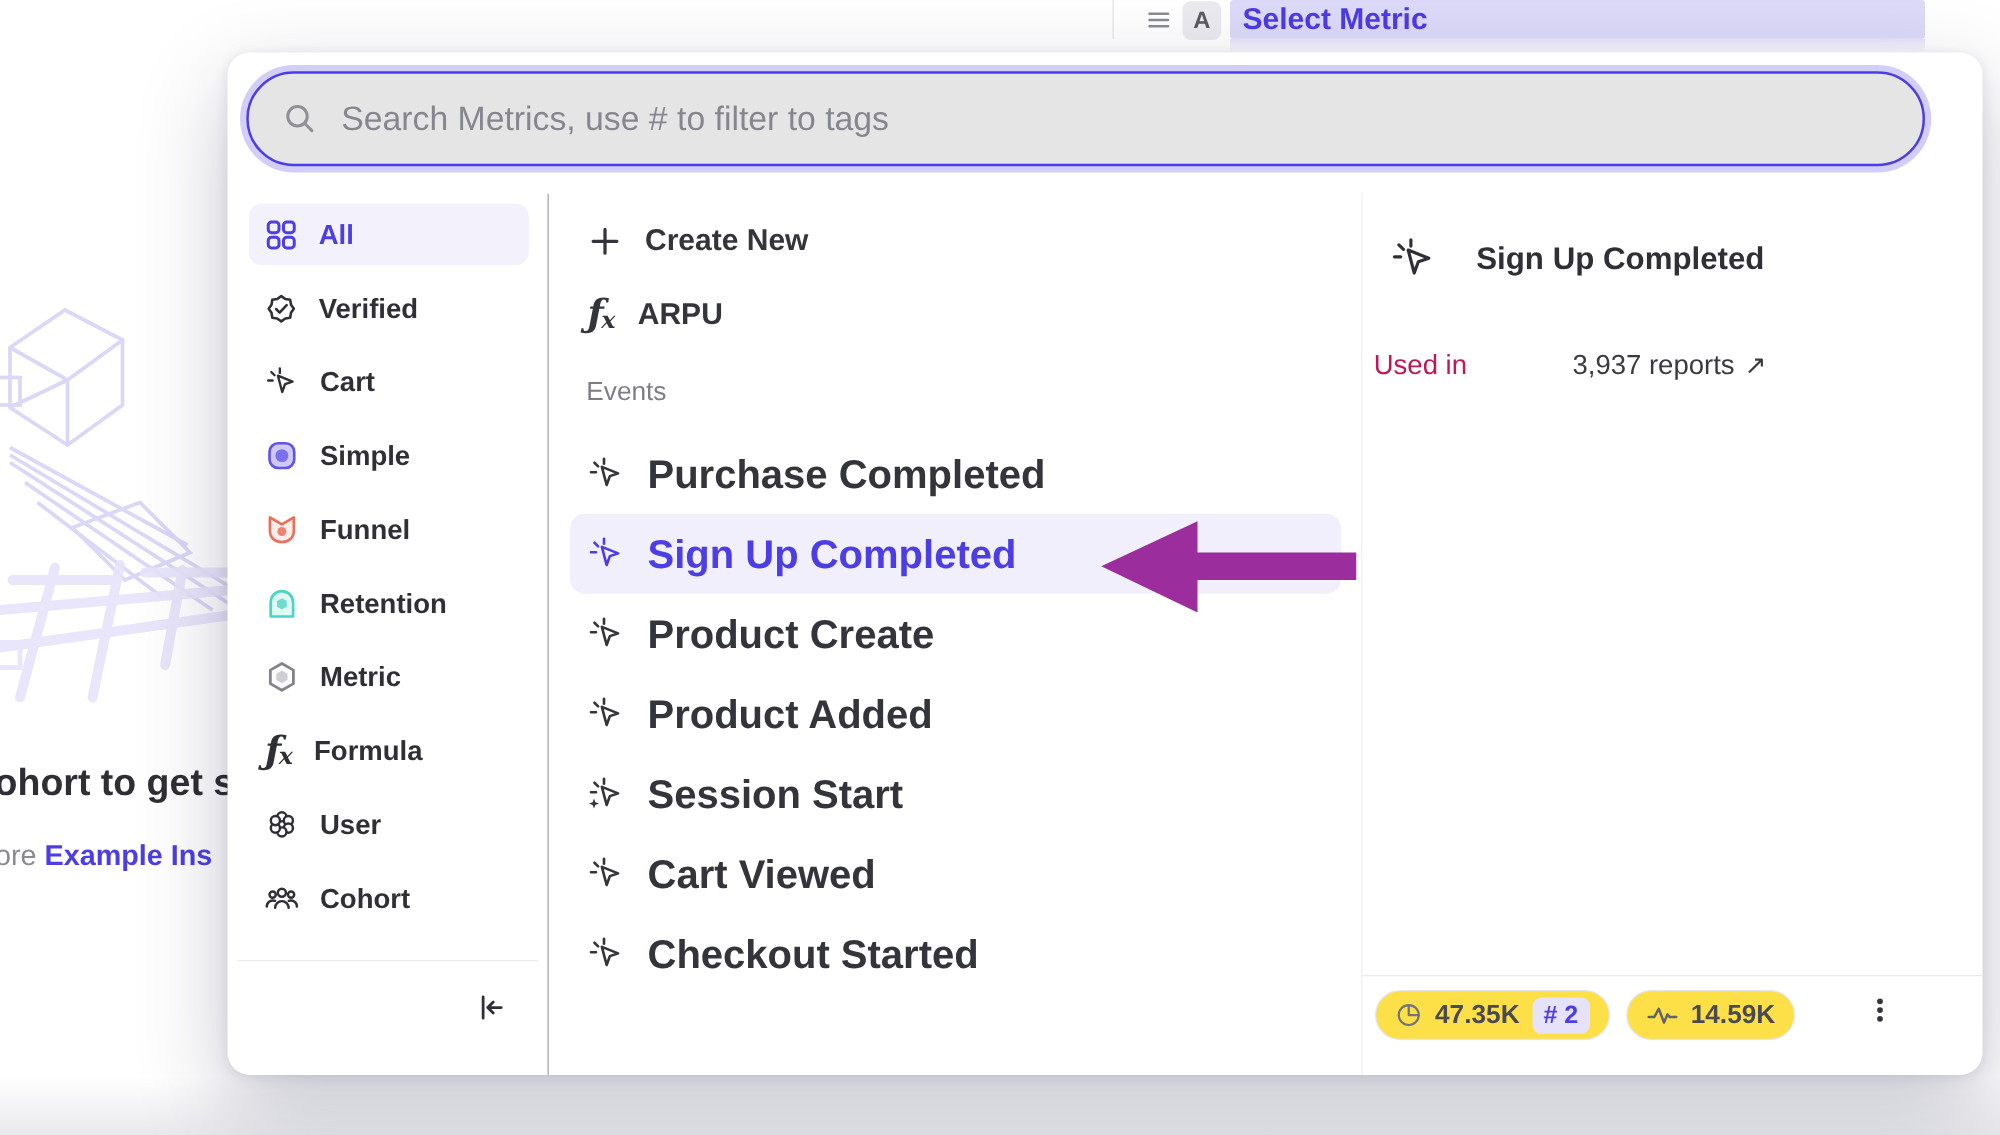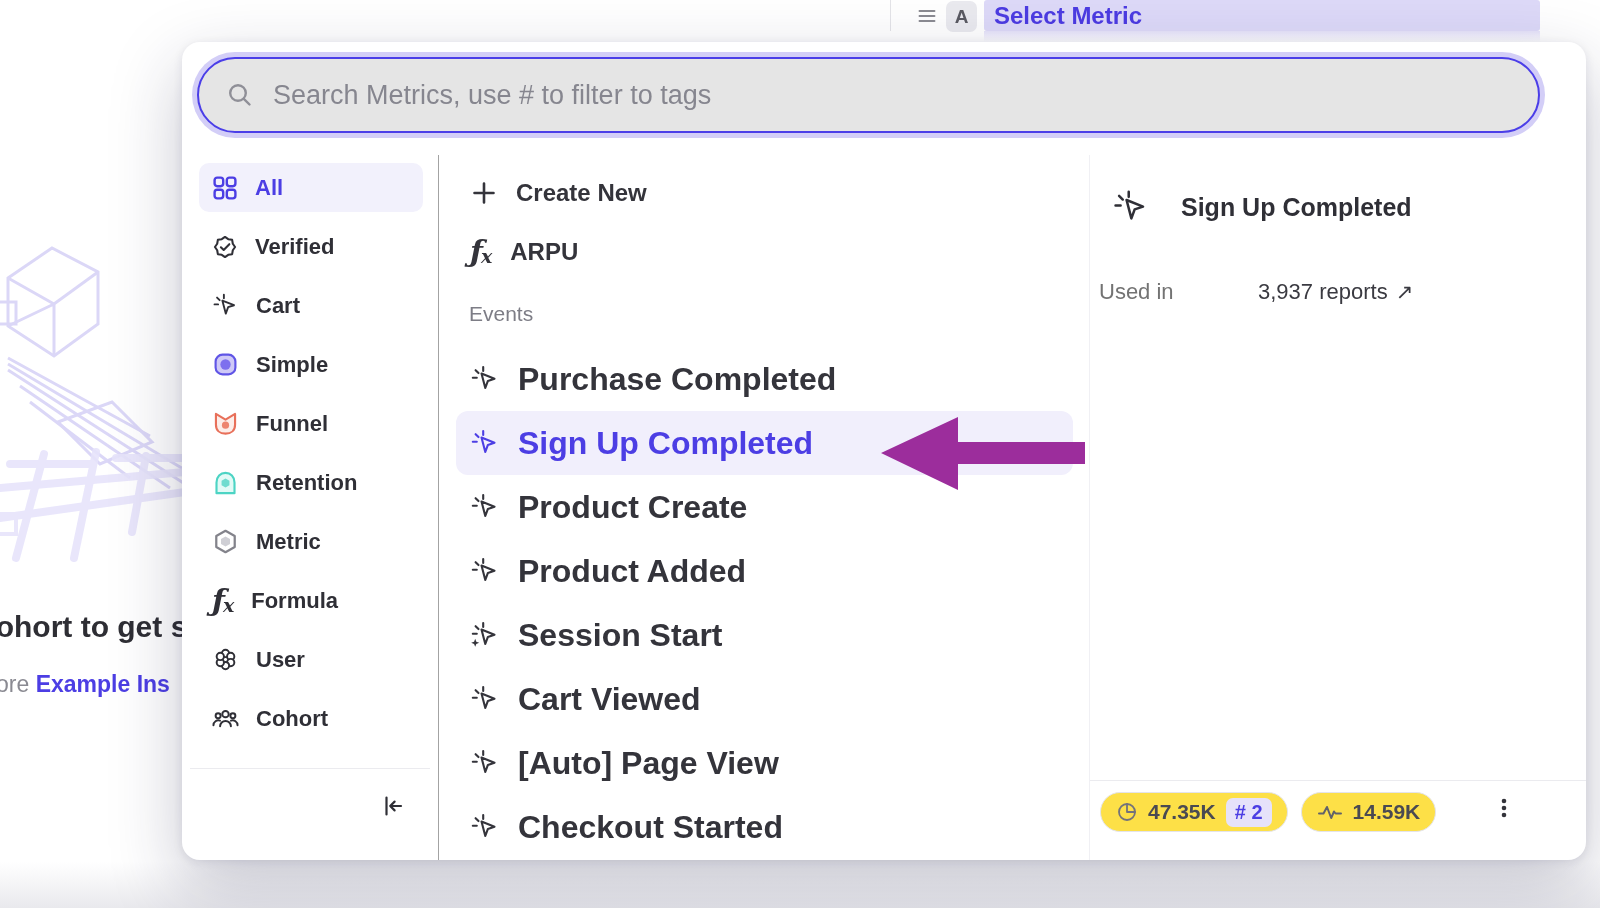--- a/index.html
+++ b/index.html
@@ -63,21 +63,21 @@
   .event-row { height:64px; display:flex; align-items:center; gap:18px; padding-left:14px;
     border-radius:12px; font-size:32px; font-weight:bold; color:#34343B; cursor:pointer; }
   .event-row.selected { background:#F1EFFC; color:#4C3EE4; }
   .icon { display:inline-flex; flex:none; align-items:center; justify-content:center; }
 
   
   .detail { flex:1; position:relative; padding:33px 0 0 22px; }
   .detail-head { display:flex; align-items:center; gap:31px; color:#2F2F36; }
   .detail-title { font-size:25px; font-weight:bold; color:#2F2F36; }
   .used-row { position:absolute; top:124px; left:9px; right:20px; display:flex; font-size:22px; }
-  .used-label { width:148px; color:#737373; }
+  .used-label { width:148px; color:#be185d; }
   .used-value { color:#3A3A41; cursor:pointer;margin-left:11px; }
   .used-value .ext { margin-left:8px; font-size:21px; }
   .detail-footer { position:absolute; left:0; right:0; top:625px; bottom:0;
     border-top:1px solid #EBEBEF; display:flex; align-items:flex-start; gap:13px;
     padding:11px 70px 0 10px; }
   .stat-badge { height:40px; border:1.5px solid #E4E4EA; border-radius:20px; background:#fde047;
     display:flex; align-items:center; gap:10px; padding:0 15px;
     font-size:21px; font-weight:bold; color:#4A4A52; cursor:pointer; }
   .chip { background:#E6E2FA; color:#4C3EE4; border-radius:7px; padding:3px 9px;
     font-size:20px; font-weight:bold; }
@@ -342,29 +342,20 @@
       <div class="event-row">
         <span class="icon">
           <svg width="30" height="30" viewBox="0 0 30 30" fill="none" stroke="currentColor" stroke-width="2.1" stroke-linecap="round" stroke-linejoin="round">
               <path d="M13.2 3 v4 M5.6 6.2 l2.9 2.9 M2.8 13.8 h4"></path>
               <path d="M11.5 9.5 L24.5 14.7 L17.9 16.9 L15.3 24 Z"></path>
             </svg>
         </span>
         <span>Cart Viewed</span>
       </div>
 
-      <div class="event-row">
-        <span class="icon">
-          <svg width="30" height="30" viewBox="0 0 30 30" fill="none" stroke="currentColor" stroke-width="2.1" stroke-linecap="round" stroke-linejoin="round">
-              <path d="M13.2 3 v4 M5.6 6.2 l2.9 2.9 M2.8 13.8 h4"></path>
-              <path d="M11.5 9.5 L24.5 14.7 L17.9 16.9 L15.3 24 Z"></path>
-            </svg>
-        </span>
-        <span>[Auto] Page View</span>
-      </div>
 
       <div class="event-row">
         <span class="icon">
           <svg width="30" height="30" viewBox="0 0 30 30" fill="none" stroke="currentColor" stroke-width="2.1" stroke-linecap="round" stroke-linejoin="round">
               <path d="M13.2 3 v4 M5.6 6.2 l2.9 2.9 M2.8 13.8 h4"></path>
               <path d="M11.5 9.5 L24.5 14.7 L17.9 16.9 L15.3 24 Z"></path>
             </svg>
         </span>
         <span>Checkout Started</span>
       </div>

